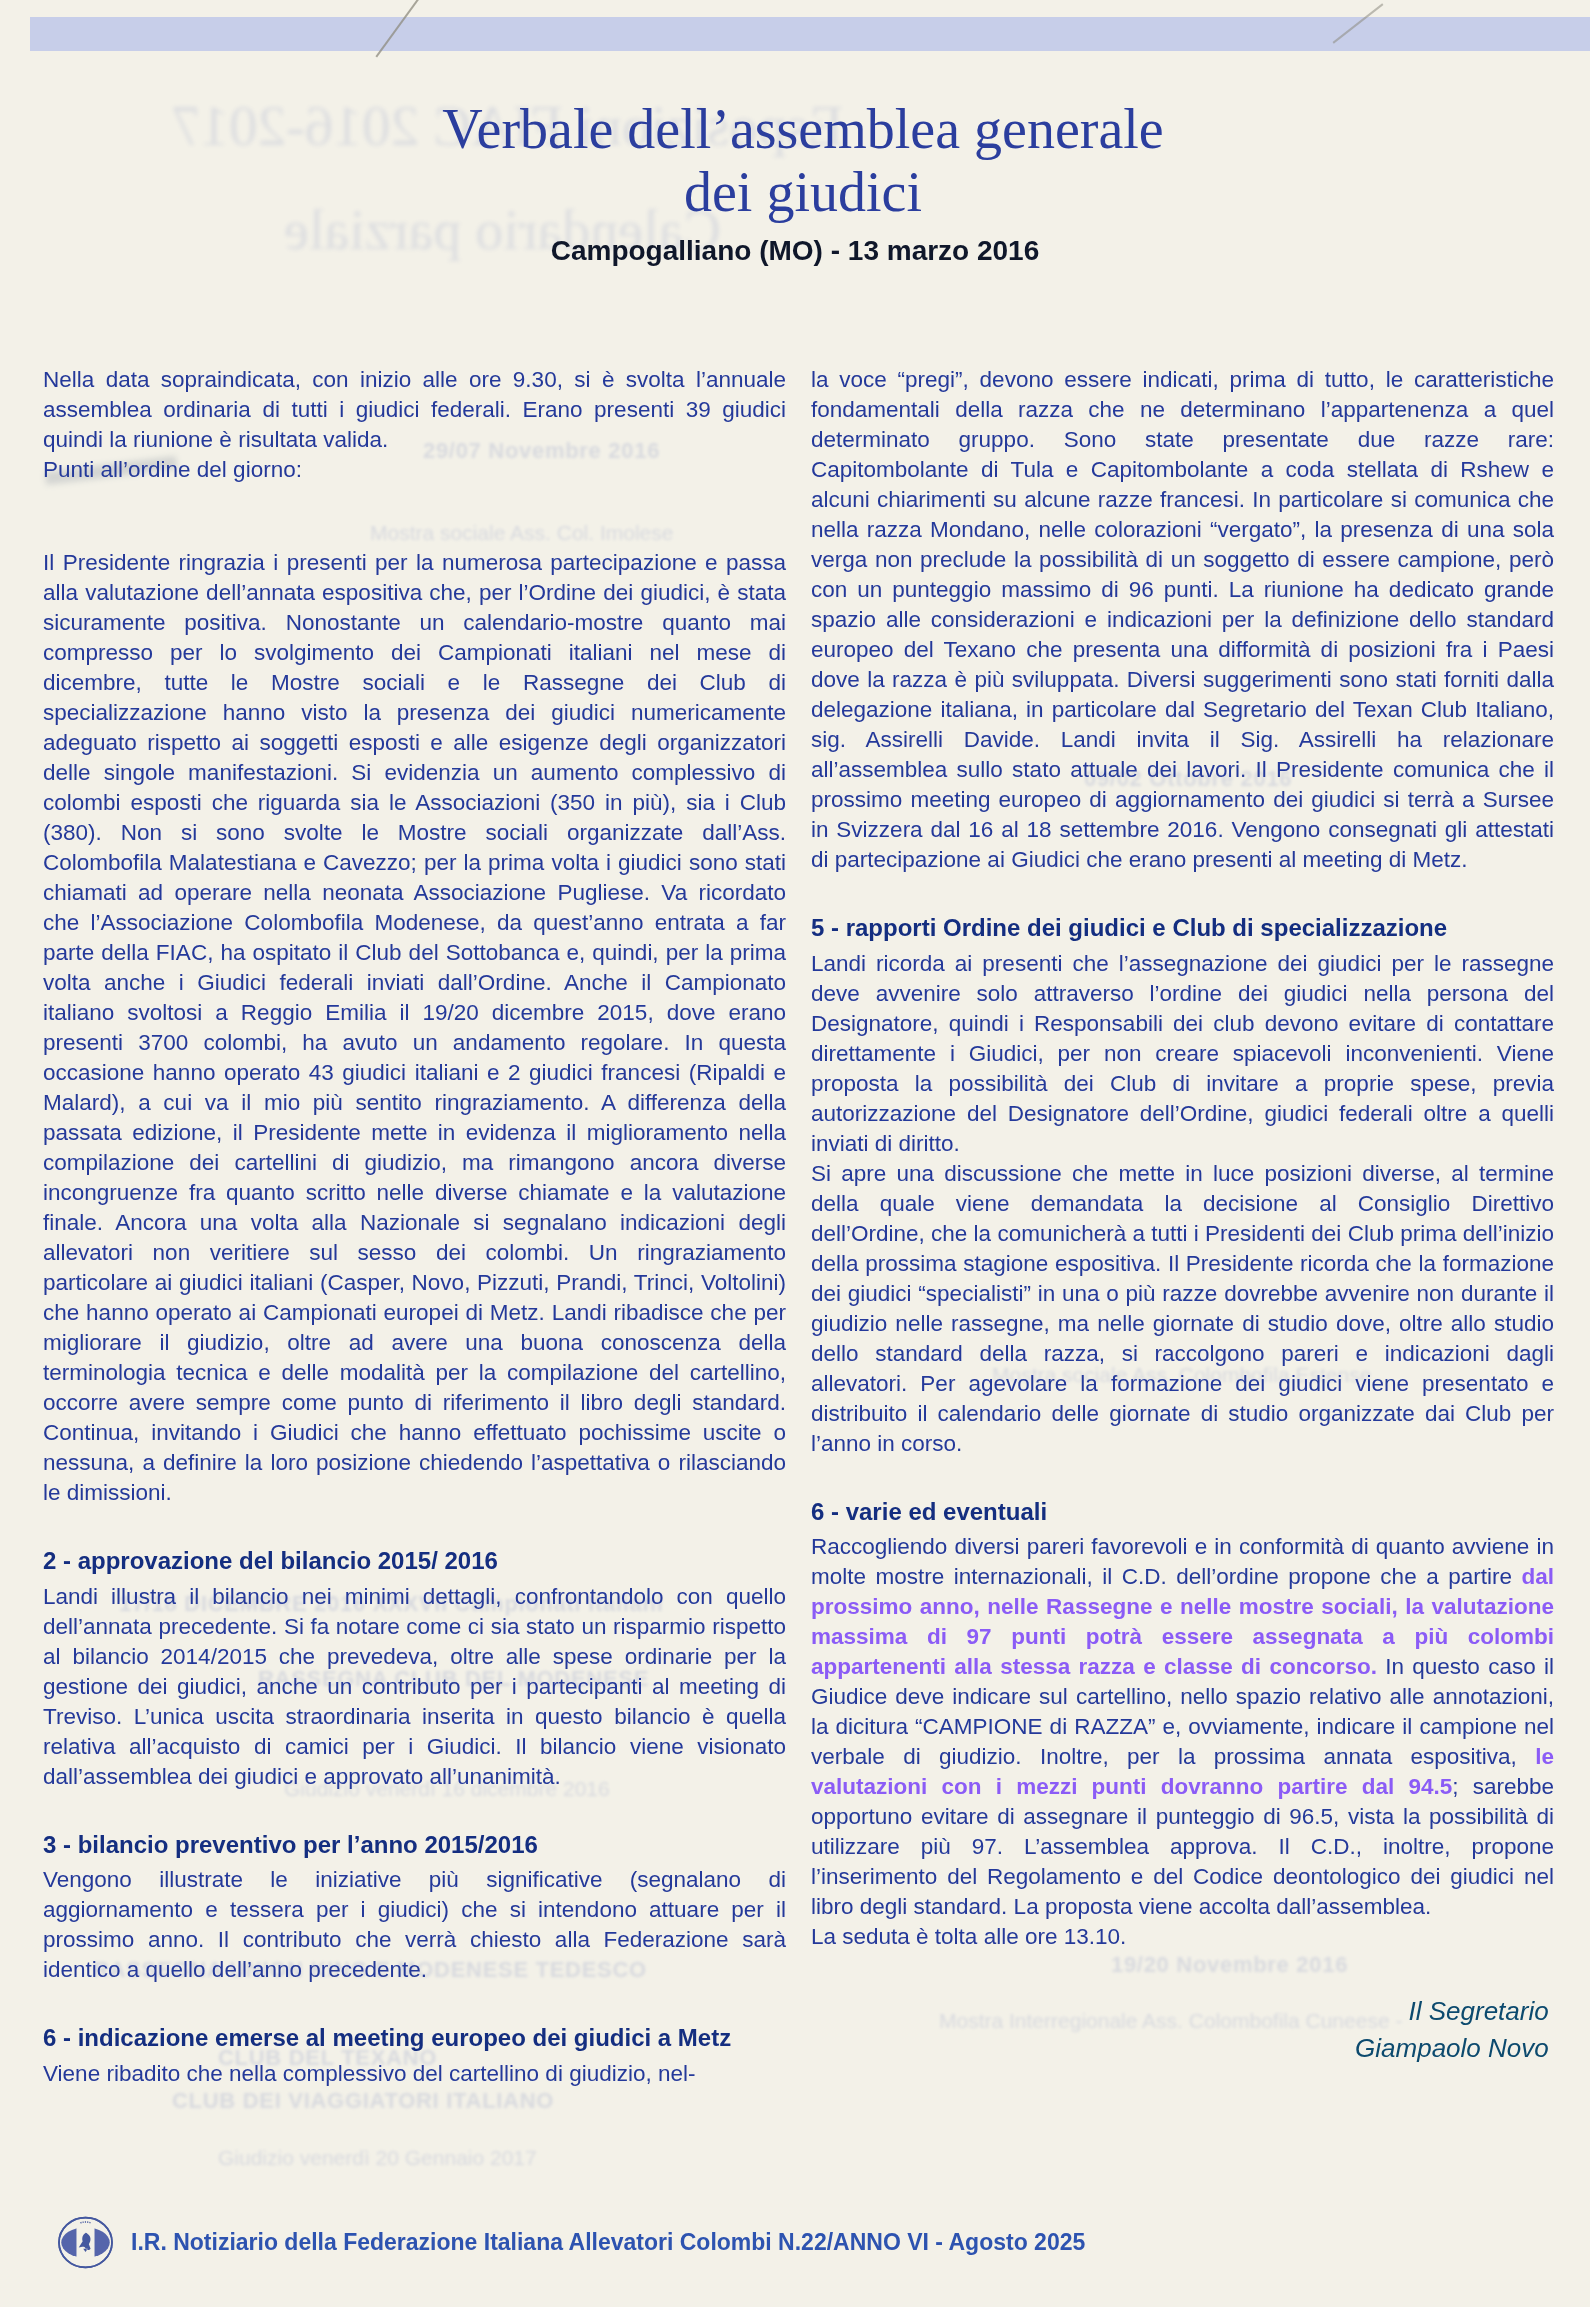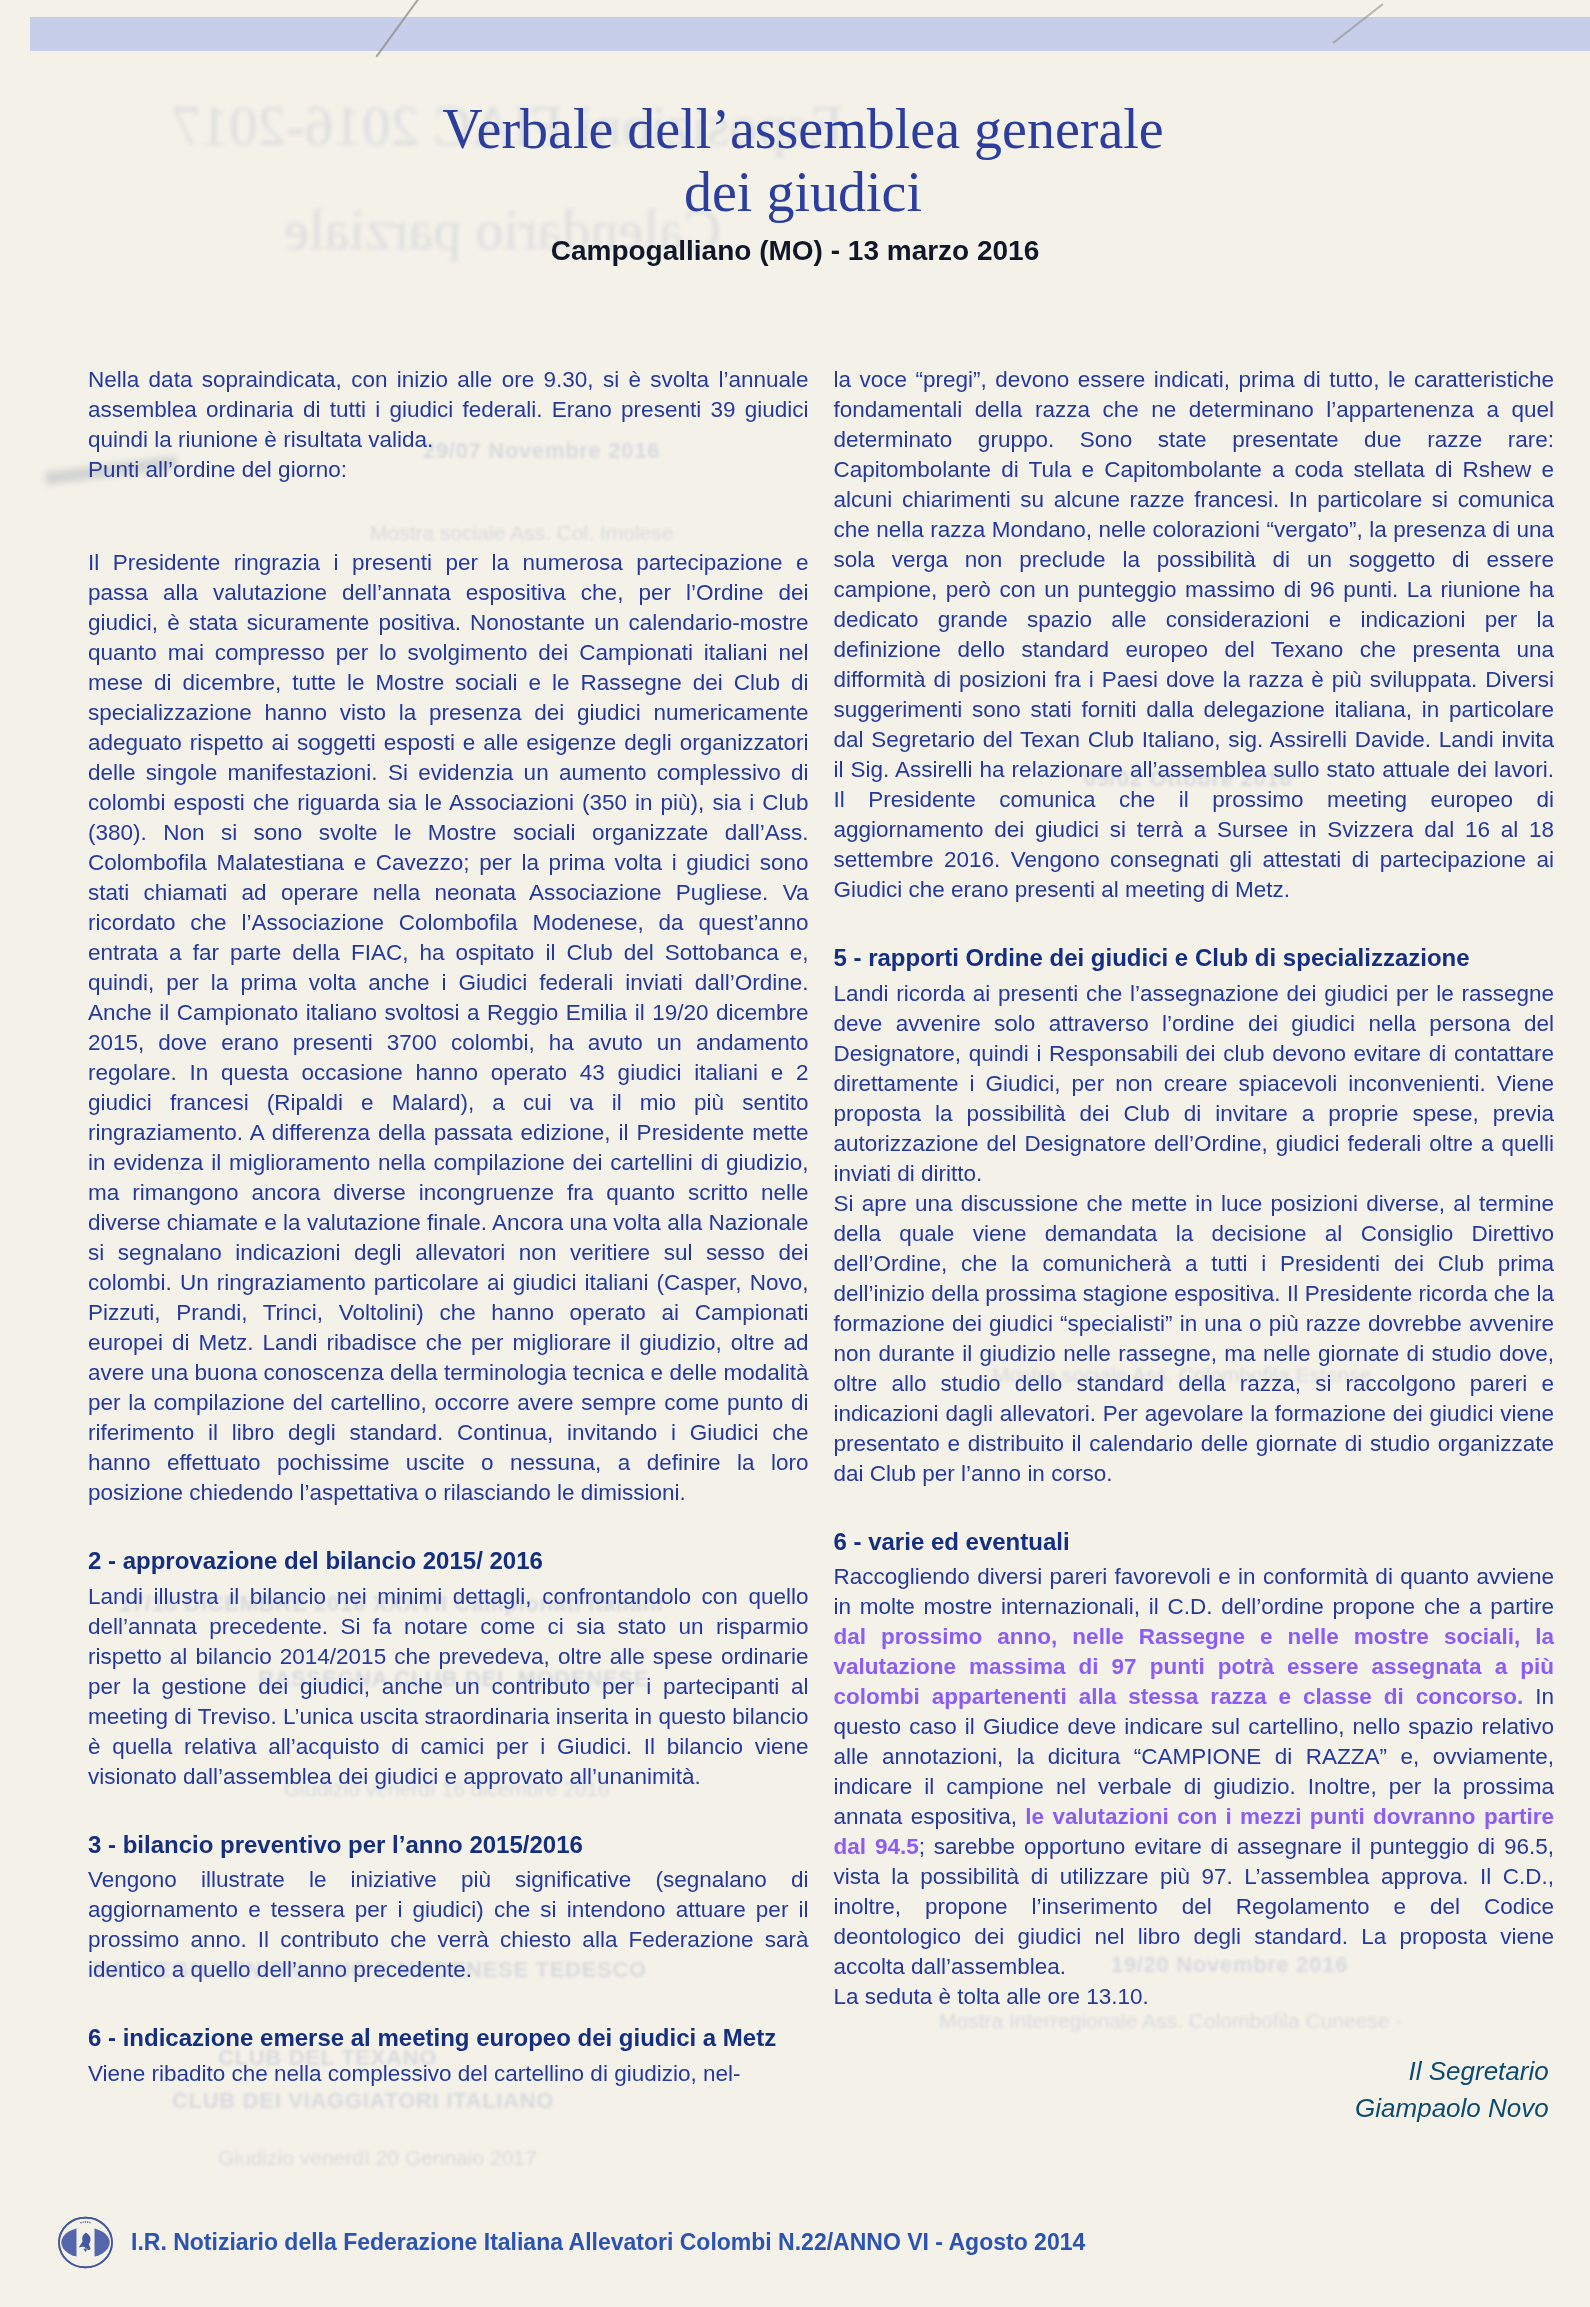--- a/index.html
+++ b/index.html
@@ -24,21 +24,21 @@
 
   .header { position:absolute; top:98px; left:0; width:100%; text-align:center; z-index:2; }
   .title {
     font-family:"Liberation Serif", serif; font-weight:normal;
     font-size:56px; line-height:63px; color:#2b3e9e; margin:0;padding-left:16px;
   }
   .subtitle { margin-top:10.6px; font-size:28px; font-weight:bold; color:#0f172a; }
 
   .columns {
     position:absolute; top:365px; left:43px; right:36px; z-index:2;
-    display:flex; gap:25px;margin-left:45px;
+    display:flex; gap:25px;
   }
   .col { width:50%; font-size:22.5px; line-height:30px; color:#24399a; text-align:justify; }
   .body-p { margin:0; }
   .agenda { margin:0; text-align:left; }
   .sec { margin-top:38px; }
   .sec.first { margin-top:63px; }
   .sec h2 {
     font-size:24px; line-height:29px; font-weight:bold; color:#142e80;
     margin:0 0 6.6px 0; text-align:left;
   }
@@ -135,17 +135,17 @@
 
   <div class="footer">
     <svg class="logo" viewBox="0 0 100 94">
       <ellipse cx="50" cy="47" rx="47" ry="44" fill="none" stroke="#44589f" stroke-width="3"></ellipse>
       <ellipse cx="50" cy="47" rx="43" ry="27" fill="#5565ab"></ellipse>
       <rect x="34" y="6" width="32" height="82" fill="#f3f1e8"></rect>
       <ellipse cx="50" cy="47" rx="47" ry="44" fill="none" stroke="#44589f" stroke-width="3"></ellipse>
       <path d="M41 12 a 30 30 0 0 1 18 0" fill="none" stroke="#44589f" stroke-width="2.5" stroke-dasharray="2 2"></path>
       <path d="M50 30 c-5 3 -7 9 -5 15 l-7 11 c7 -2 10 -2 12 1 c2 4 7 4 9 1 l-3 -8 c4 -6 4 -13 -1 -17 c-2 -2 -4 -4 -5 -3 z M46 58 l8 0 l-4 6 z" fill="#44589f"></path>
     </svg>
-    <div class="footer-text">I.R. Notiziario della Federazione Italiana Allevatori Colombi N.22/ANNO VI - Agosto 2014</div>
+    <div class="footer-text">I.R. Notiziario della Federazione Italiana Allevatori Colombi N.22/ANNO VI - Agosto 2025</div>
   </div>
 
 </div>
 
 
 </body></html>

